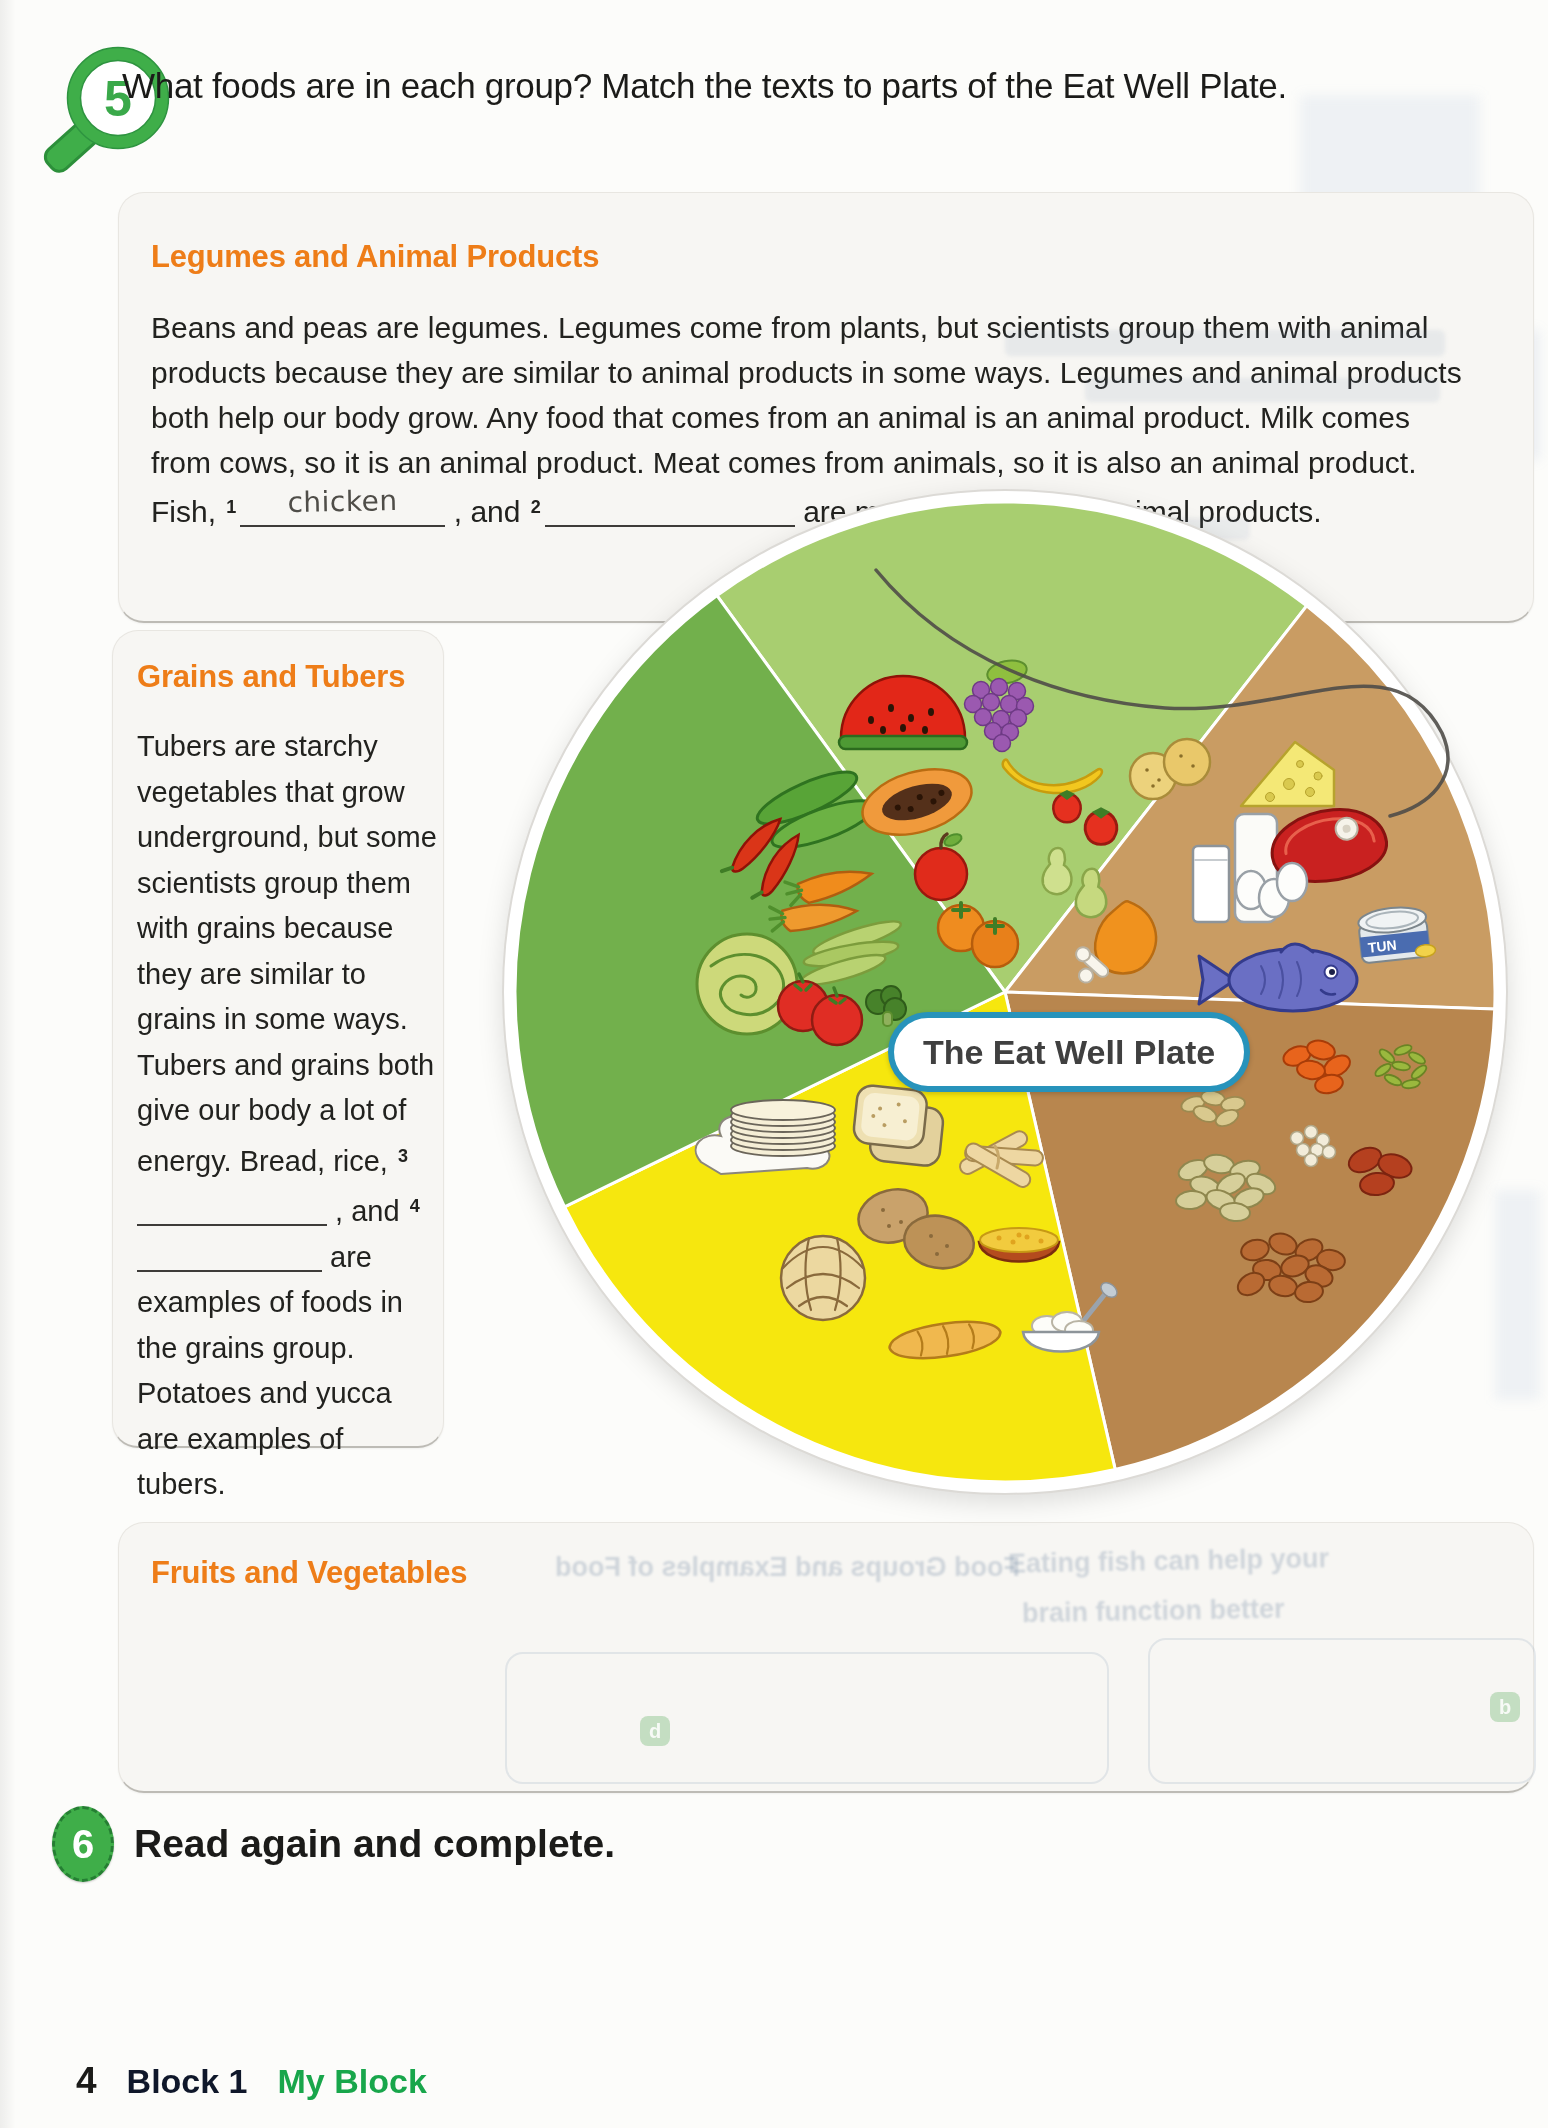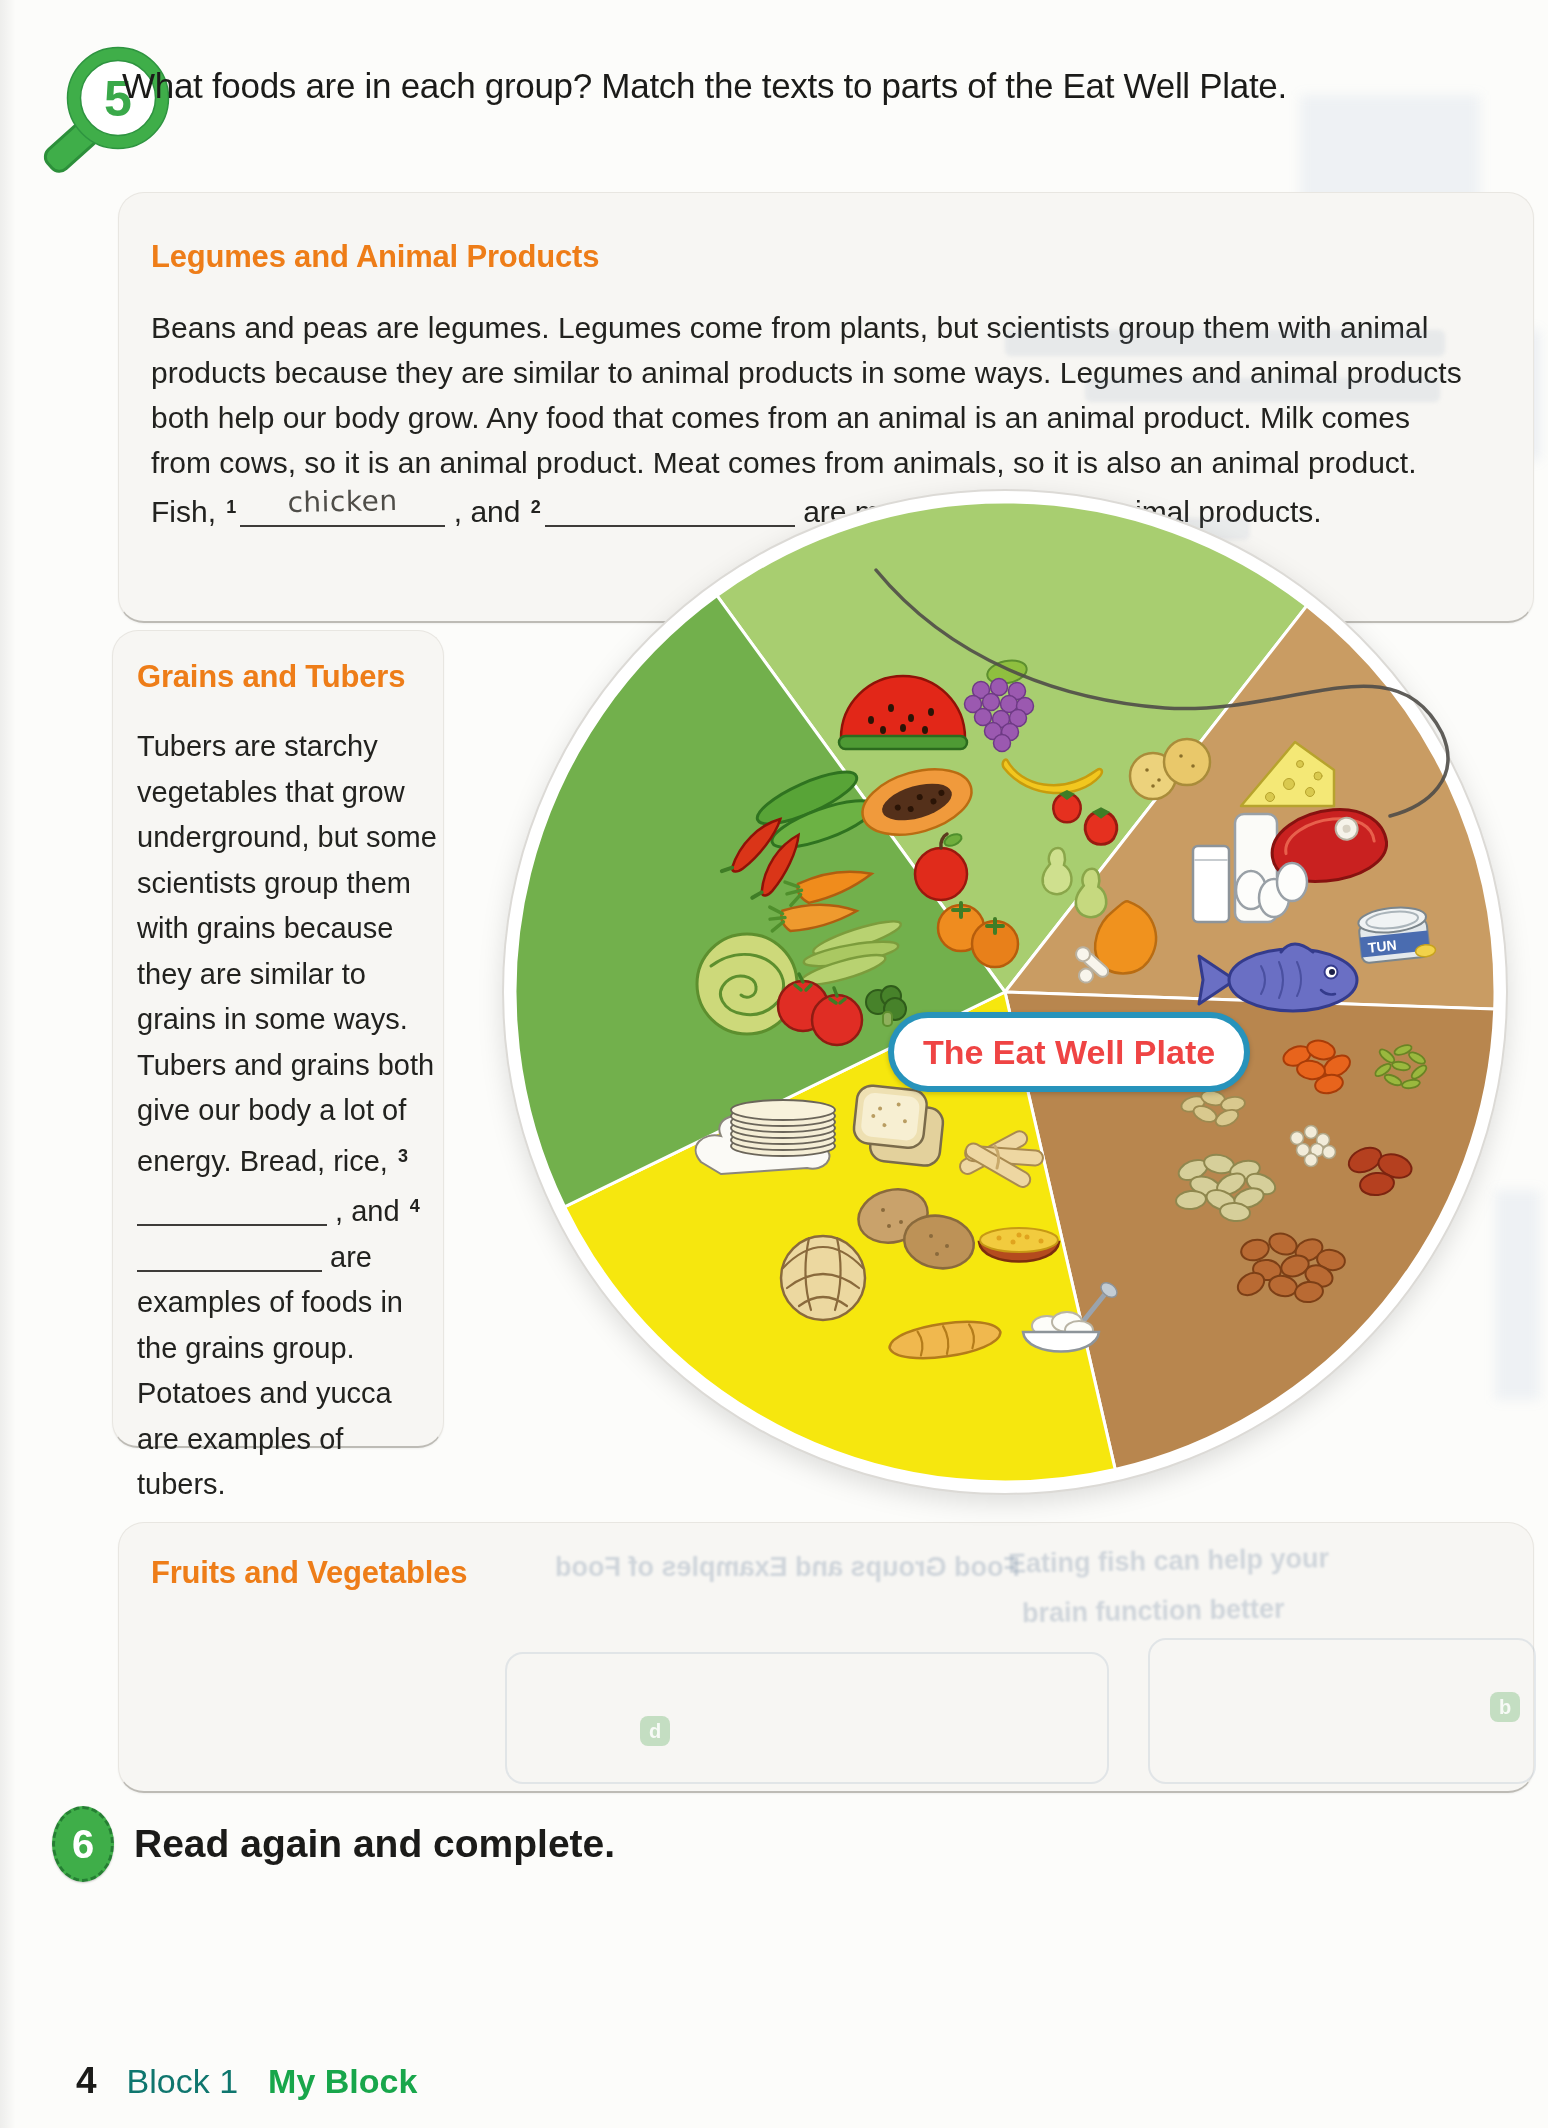--- a/index.html
+++ b/index.html
@@ -42,29 +42,29 @@
           box-shadow:0 1px 2px rgba(0,0,0,.2);}
   #ex6-text{font-size:39px;font-weight:bold;color:#1b1b19;}
 
   
   #plate-wrap{position:absolute;left:485px;top:472px;width:1040px;height:1040px;z-index:2;}
   #plate-wrap svg{filter:drop-shadow(0 8px 12px rgba(0,0,0,.12));}
   svg text{font-family:"Liberation Sans","DejaVu Sans",sans-serif;}
   #plate-label{position:absolute;left:888px;top:1012px;width:362px;height:80px;background:#ffffff;
                border:6px solid #2793bb;border-radius:42px;box-sizing:border-box;z-index:3;
                display:flex;align-items:center;justify-content:center;
-               font-size:34px;font-weight:bold;color:#ef4444;box-shadow:0 2px 5px rgba(0,0,0,.18);}
+               font-size:34px;font-weight:bold;color:#404040;box-shadow:0 2px 5px rgba(0,0,0,.18);}
 
   
   #match-line{position:absolute;inset:0;z-index:4;pointer-events:none;}
 
   
   #footer{position:absolute;left:76px;top:2060px;display:flex;align-items:baseline;gap:30px;z-index:3;}
   #footer .pageno{font-size:37px;font-weight:bold;color:#1b1b19;}
-  #footer .block{font-size:34px;font-weight:normal;color:#0f766e;}
+  #footer .block{font-size:34px;font-weight:bold;color:#0f172a;}
   #footer .chapter{font-size:34px;font-weight:bold;color:#18a64b;}
 
   
   .ghost{position:absolute;z-index:2;pointer-events:none;}
   .ghost-bar{background:rgba(125,145,175,.13);filter:blur(2px);border-radius:6px;}
   .ghost-text{color:#8fa0b4;font-weight:bold;opacity:.38;filter:blur(1.1px);white-space:nowrap;}
   .mirrored{transform:scaleX(-1);}
   .ghost-box{border:2px solid rgba(150,170,190,.22);border-radius:18px;}
   .ghost-badge{width:30px;height:30px;border-radius:8px;background:rgba(90,170,90,.32);
                color:rgba(255,255,255,.85);font-size:20px;font-weight:bold;

